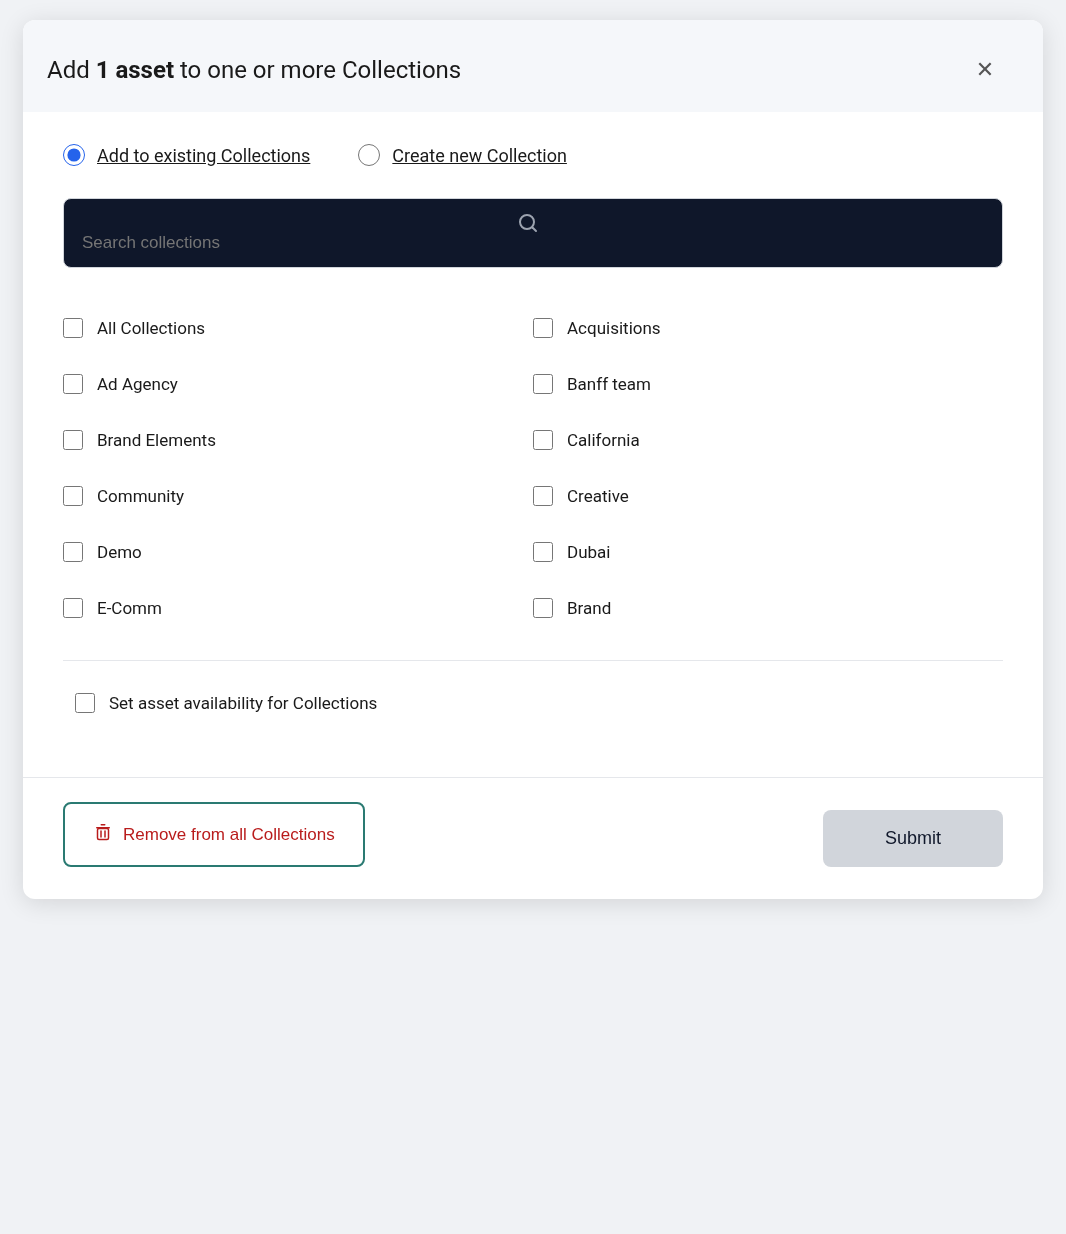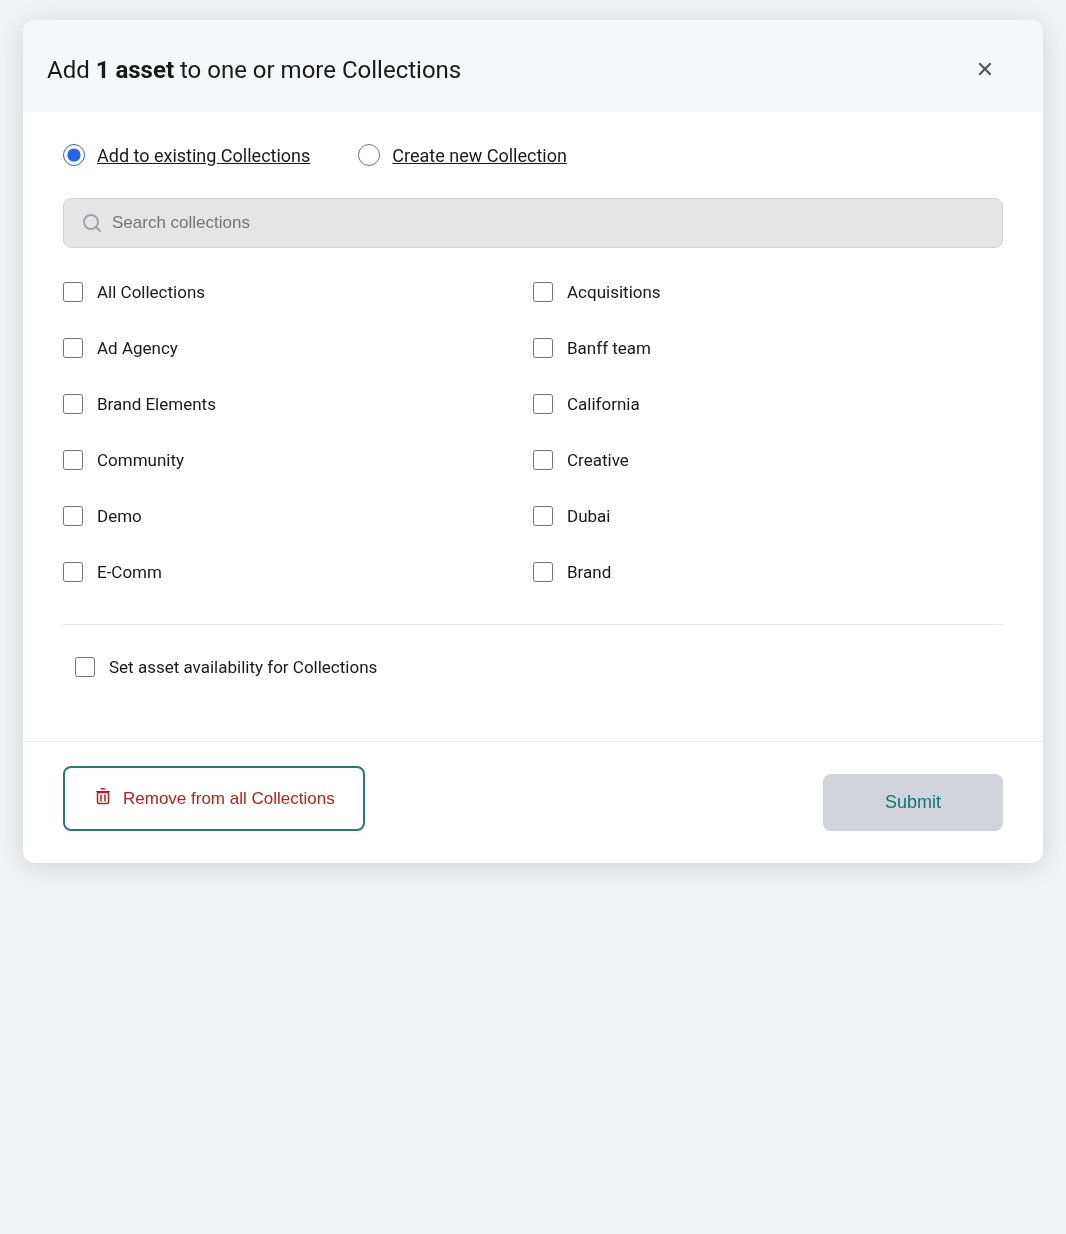--- a/index.html
+++ b/index.html
@@ -76,22 +76,23 @@
       height: 22px;
       accent-color: #2563eb;
       cursor: pointer;
     }
     .search-box {
       display: flex;
       align-items: center;
       border: 1.5px solid #d1d5db;
       border-radius: 8px;
       padding: 14px 18px;
-      margin-bottom: 16px;
-      background: #e5e5e5;
+      margin-bottom: 32px;
+      background: #0f172a;
+      flex-direction: column;
     }
     .search-input {
       border: none;
       outline: none;
       font-size: 17px;
       color: #6b7280;
       width: 100%;
       background: transparent;
     }
     .collections-grid {
@@ -161,21 +162,21 @@
       font-size: 17px;
       font-weight: 500;
       cursor: pointer;
       min-width: 280px;
     }
     .submit-btn {
       background: #d1d5db;
       border: none;
       border-radius: 8px;
       padding: 18px 48px;
-      color: #0f766e;
+      color: #0f172a;
       font-size: 18px;
       font-weight: 500;
       cursor: not-allowed;
       min-width: 180px;
     }
   </style>
 </head>
 <body>
 
 <div class="modal">

